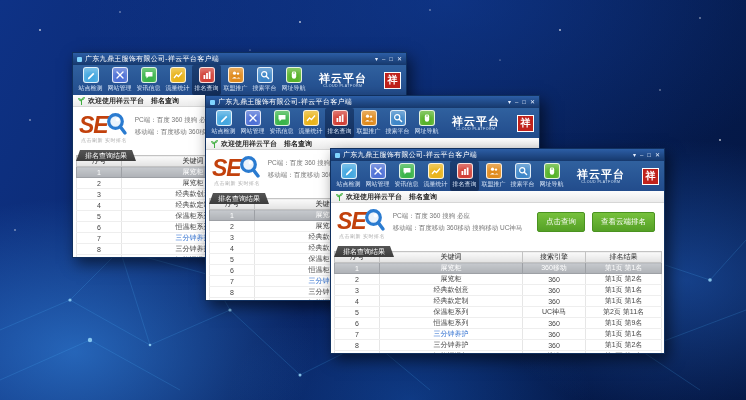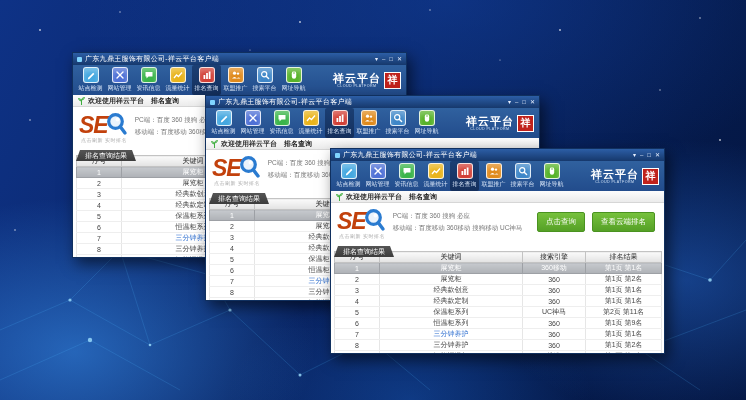--- a/index.html
+++ b/index.html
@@ -25,21 +25,21 @@
   .title-text{white-space:nowrap;overflow:hidden;letter-spacing:.3px;}
   .controls{margin-left:auto;display:flex;gap:4px;font-size:6px;line-height:1;color:#e8f0ff;}
   .controls span{cursor:default}
   .toolbar{height:30px;background:linear-gradient(#30619f,#224c8c);display:flex;align-items:stretch;padding:0 3px;}
   .tool{width:29px;display:flex;flex-direction:column;align-items:center;justify-content:center;border-radius:2px;}
   .tool.active{background:linear-gradient(#1b3f74,#142f5c);}
   .ticon{width:14px;height:14px;border-radius:3px;border:1px solid rgba(255,255,255,.85);
          display:flex;align-items:center;justify-content:center;box-shadow:inset 0 4px 4px rgba(255,255,255,.28);}
   .ticon svg{width:10px;height:10px;display:block}
   .tlabel{font-size:6px;color:#d9e6f8;margin-top:1px;white-space:nowrap;}
-  .brand{margin-left:auto;display:flex;align-items:center;gap:3px;padding-right:2px;}
+  .brand{margin-left:auto;display:flex;align-items:center;gap:17px;padding-right:2px;}
   .brand-txt{display:flex;flex-direction:column;align-items:center;line-height:1;}
   .brand-cn{font-family:"Liberation Serif","DejaVu Serif",serif;font-size:11px;font-weight:bold;color:#fff;letter-spacing:1px;}
   .brand-en{font-size:4px;color:#cfe0f5;letter-spacing:.5px;transform:scale(.9);}
   .seal{width:15px;height:15px;background:linear-gradient(#d93a2b,#b01f15);border:1px solid #fff;
         color:#fff;font-size:10px;display:flex;align-items:center;justify-content:center;
         font-family:"Liberation Serif","DejaVu Serif",serif;font-weight:bold;}
   
   .welcome{height:11px;background:linear-gradient(#fdfdfd,#ebebeb);border-bottom:1px solid #d6d6d6;
            display:flex;align-items:center;gap:3px;padding:0 5px;font-size:7px;color:#333;font-weight:bold;}
   .welcome .sect{font-weight:bold;color:#222;margin-left:4px;}

